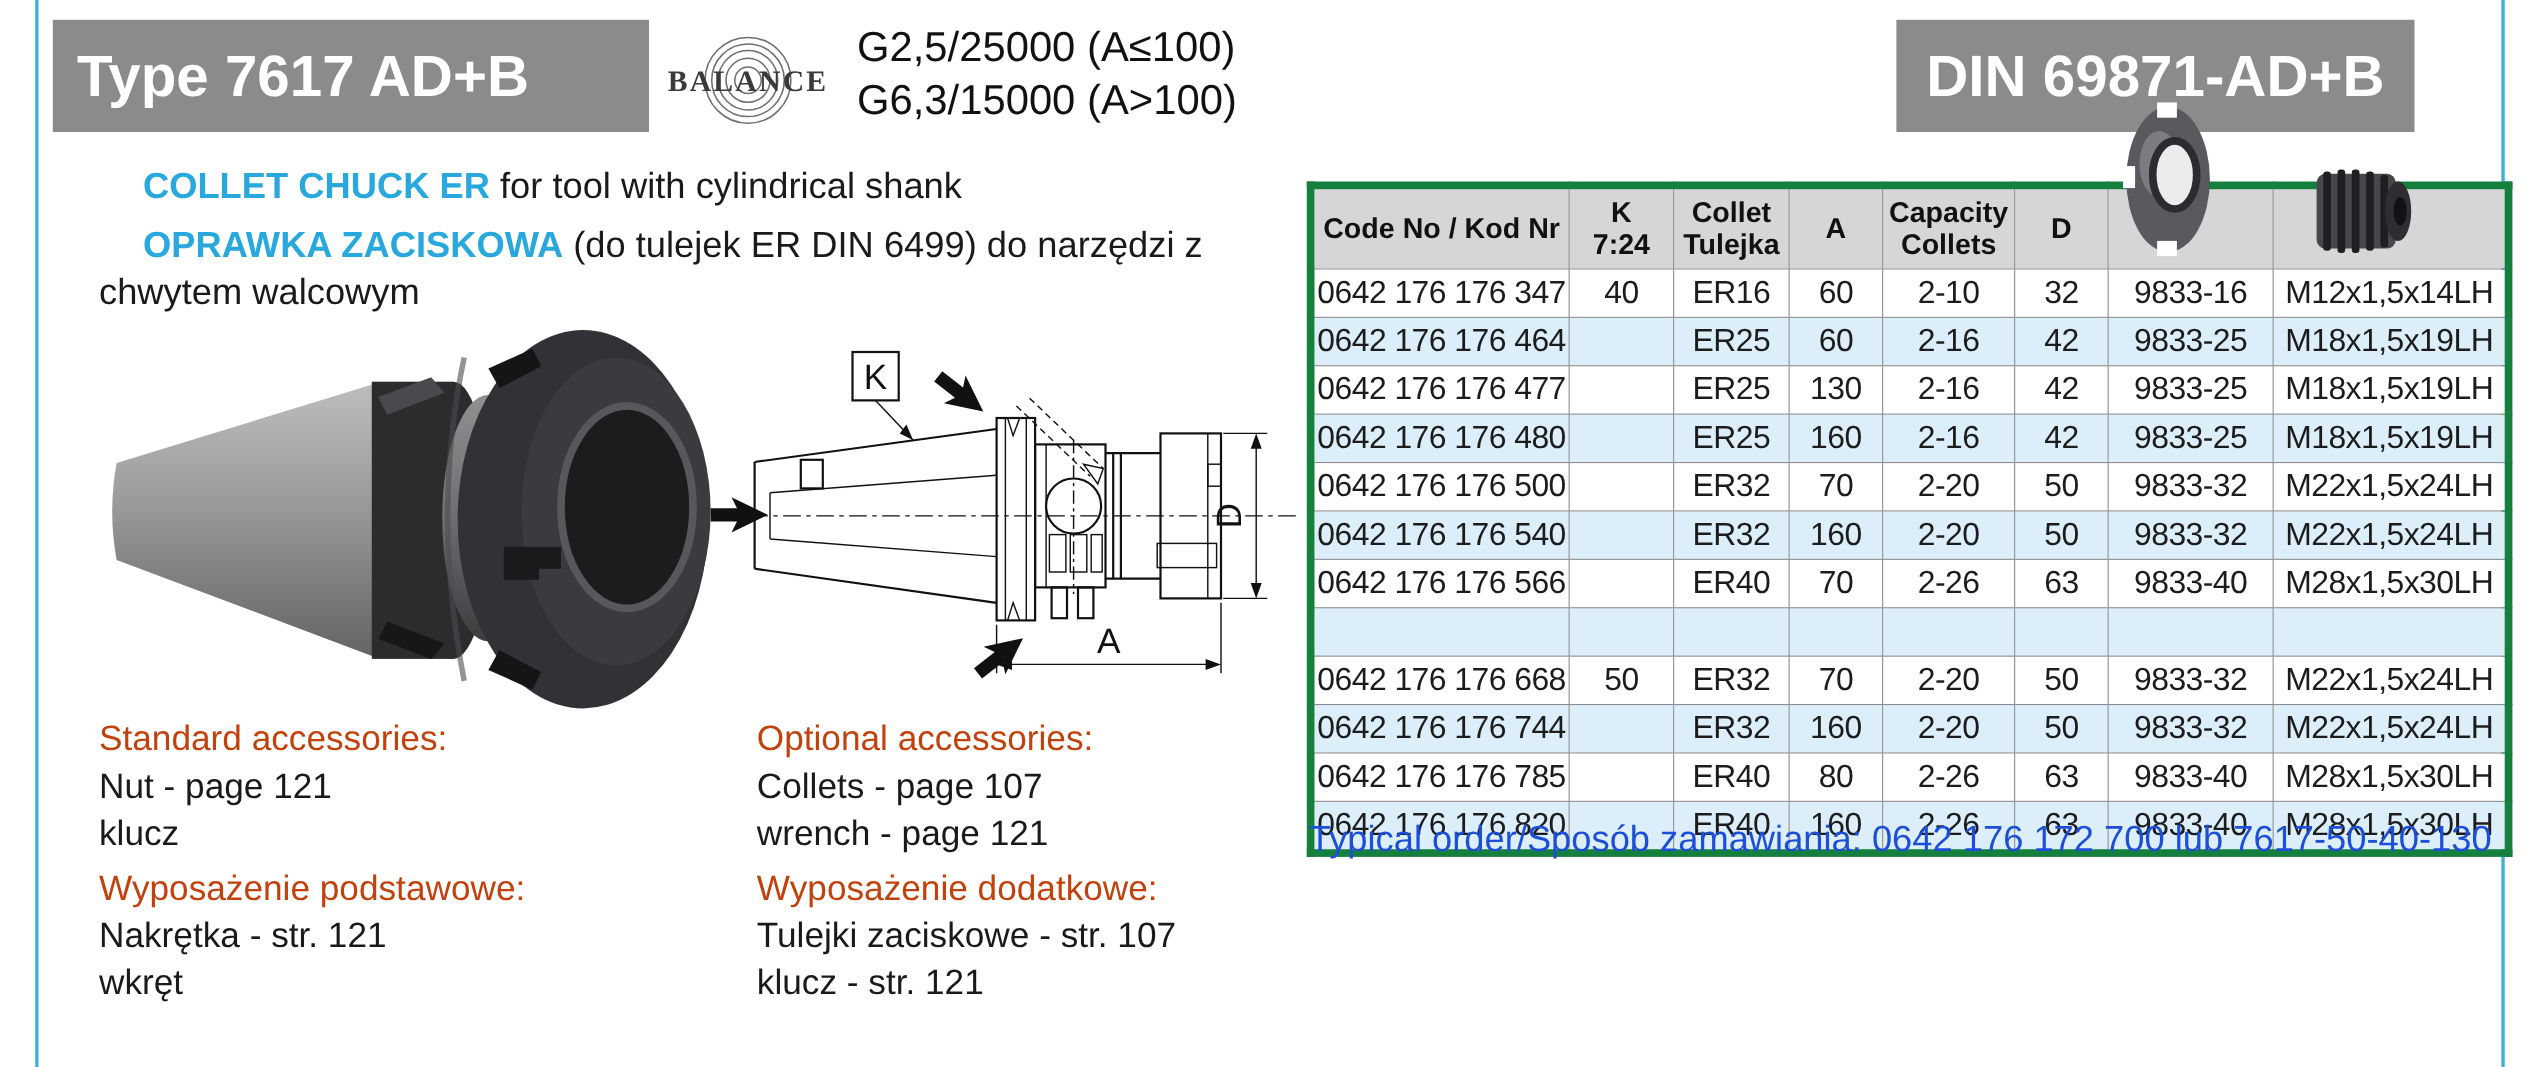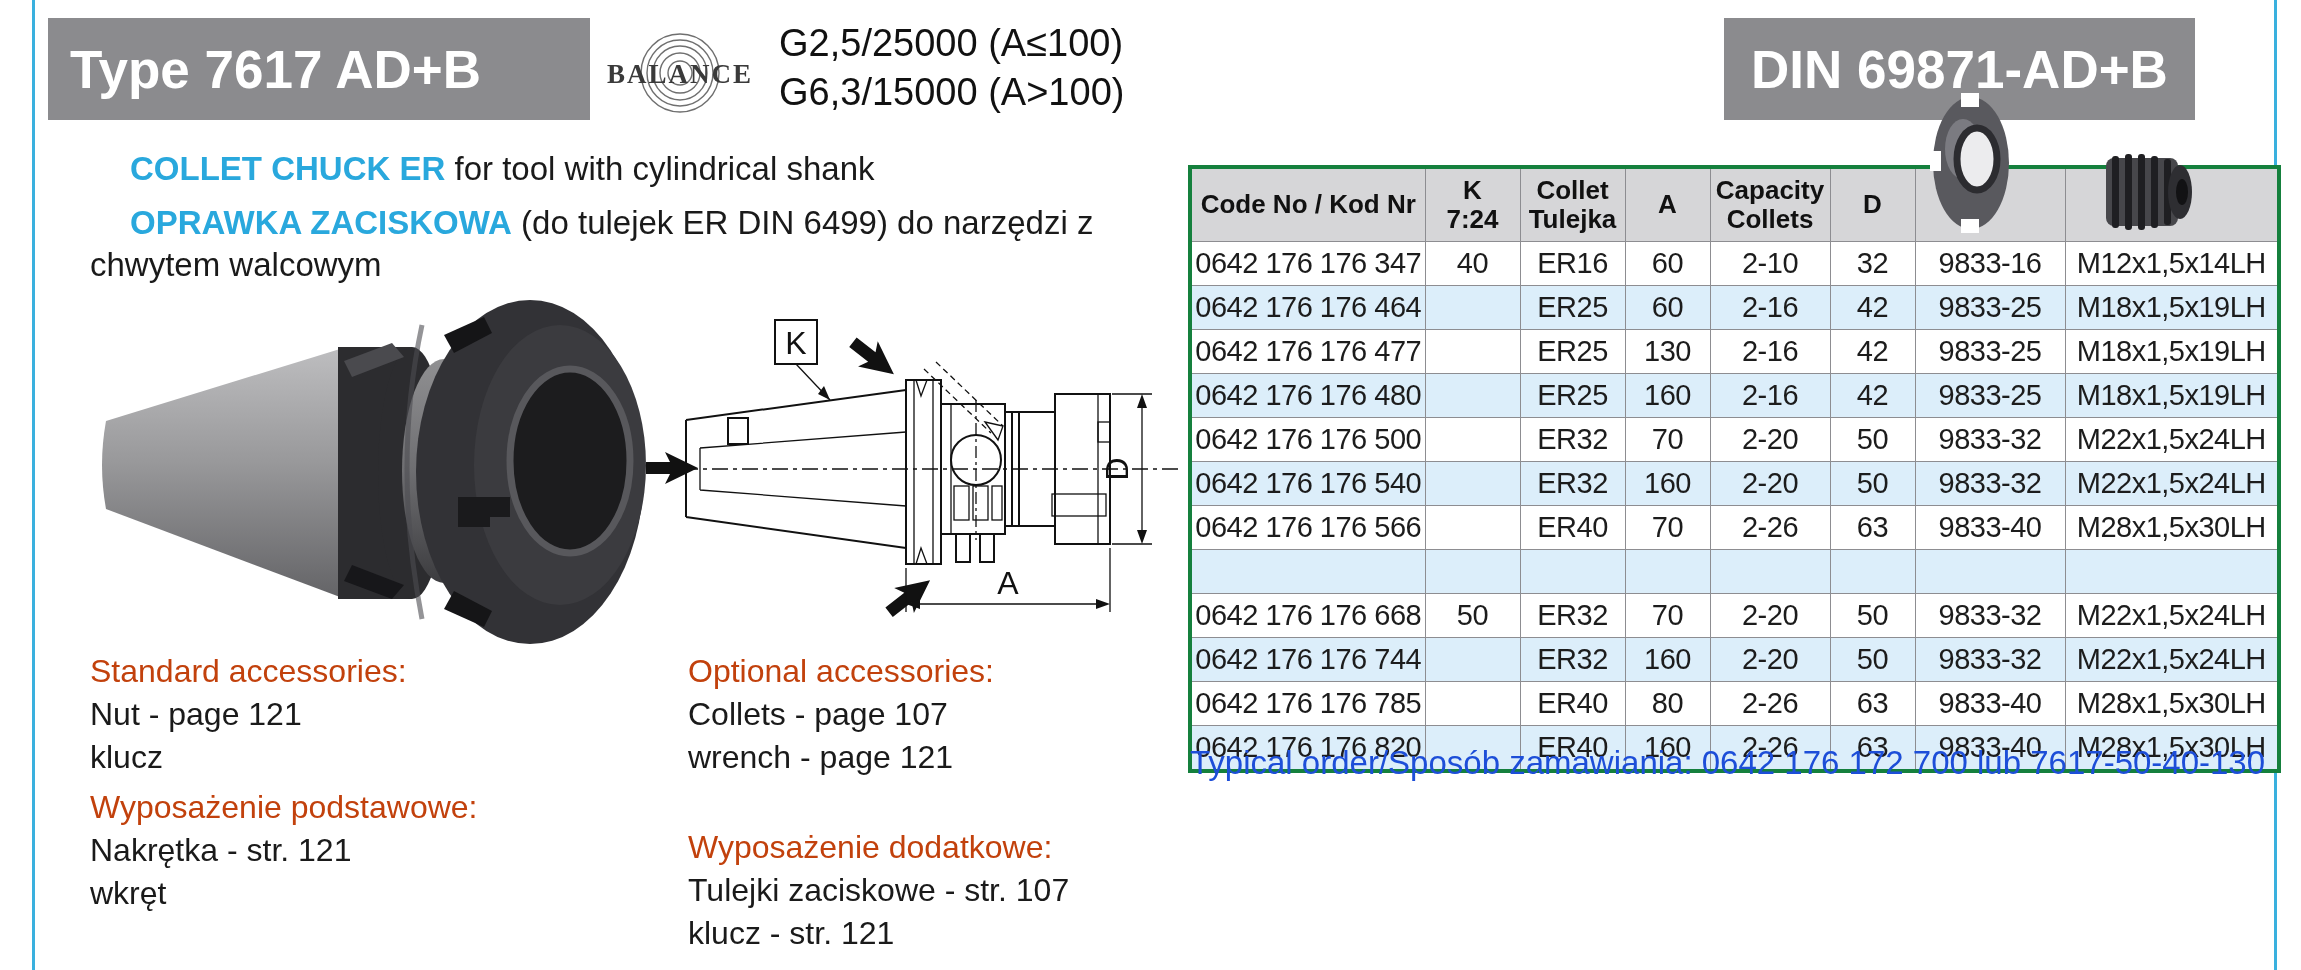--- a/index.html
+++ b/index.html
@@ -39,33 +39,33 @@
   .accent{color:#29a8dd;font-weight:bold;margin-left:40px;}
 
   .photo{position:absolute;left:92px;top:265px;width:556px;height:396px;}
   .drawing{position:absolute;left:640px;top:272px;width:548px;height:360px;}
 
   .acc{position:absolute;width:590px;font-size:32px;line-height:43px;}
   .acc .t{color:#c2410c;}
   .acc.std{left:90px;top:650px;}
   .acc.opt{left:688px;top:650px;}
   .acc.stdpl{left:90px;top:786px;}
-  .acc.optpl{left:688px;top:786px;margin-top:40px;}
+  .acc.optpl{left:688px;top:786px;}
 
   table.spec{
     position:absolute;left:1188px;top:165px;
     border-collapse:collapse;table-layout:fixed;
     width:1089px;
   }
   table.spec th,table.spec td{
     border:1px solid #8d8d91;
     text-align:center;vertical-align:middle;
     overflow:hidden;
   }
-  table.spec{border:4px solid #15803d;}
+  table.spec{border:7px solid #15803d;}
   table.spec thead th{
     background:#d6d6d8;
     font-size:26px;font-weight:bold;line-height:1.12;
     white-space:pre-line;height:70px;color:#111;
   }
   table.spec tbody td{
     font-size:29px;letter-spacing:-0.5px;height:41px;
     background:#ffffff;color:#1c1c1c;
   }
   table.spec tbody tr:nth-child(even) td{background:#dceefa;}

